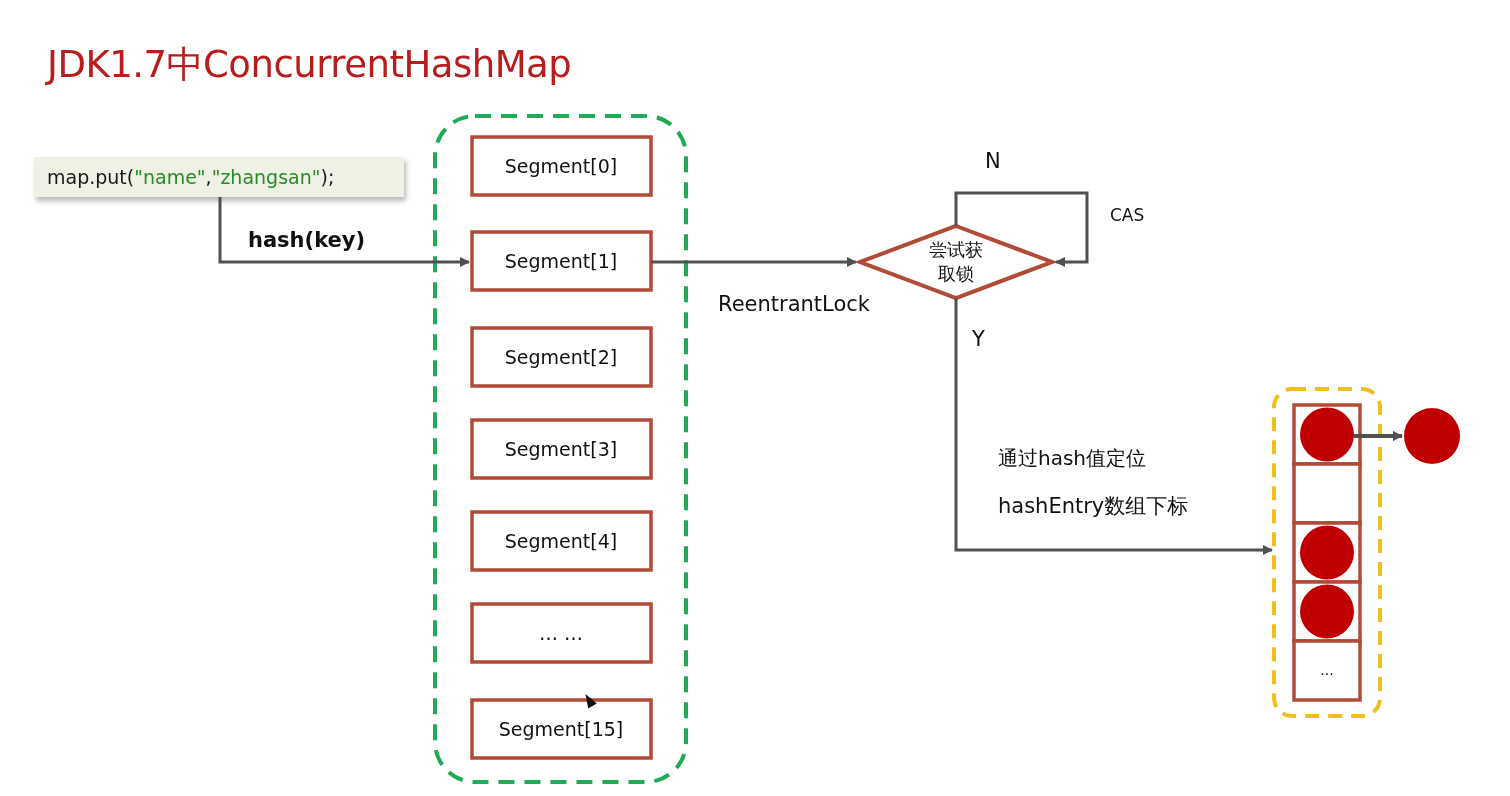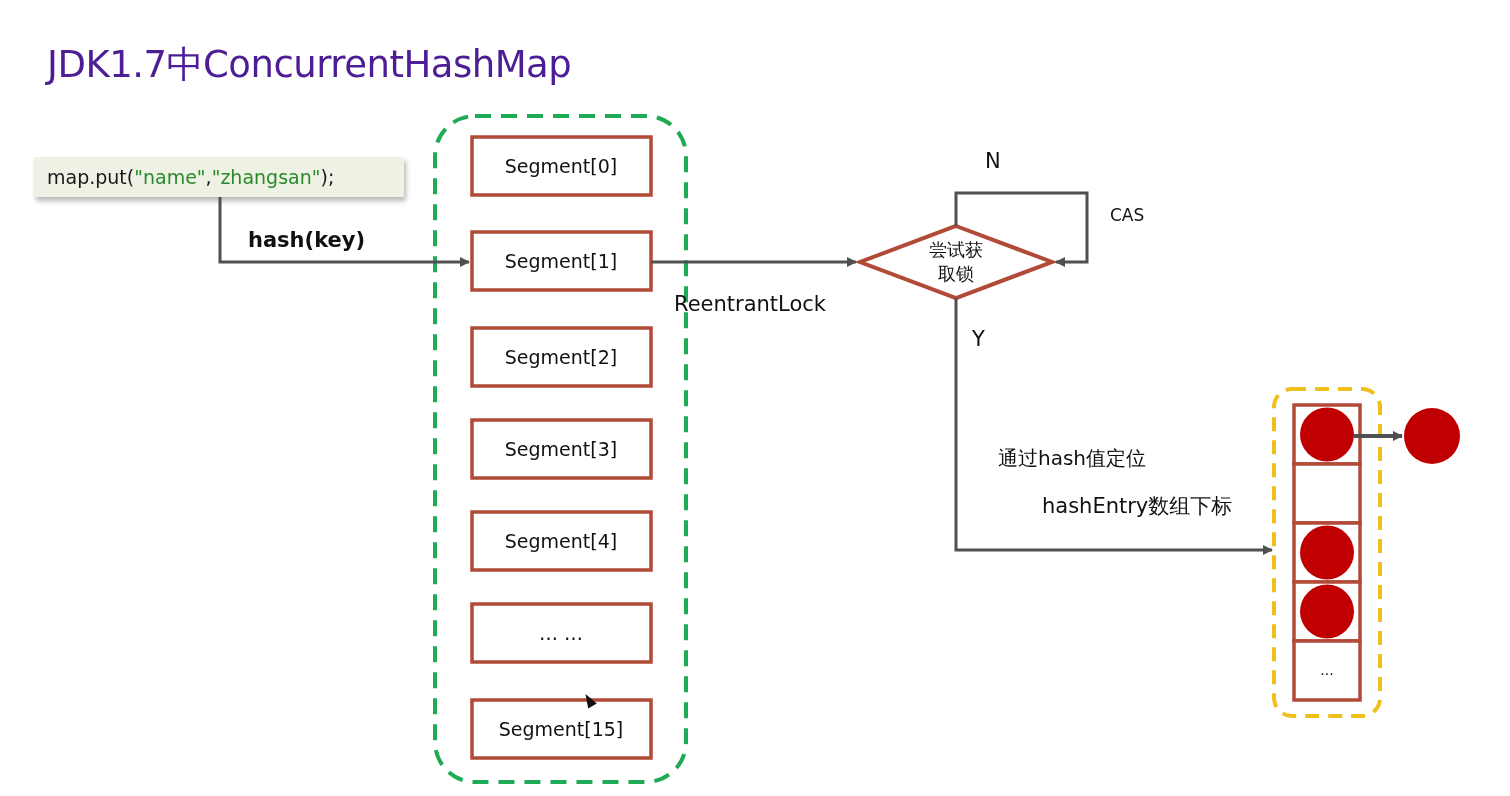--- a/index.html
+++ b/index.html
@@ -1,18 +1,18 @@
 <!DOCTYPE html>
 <html><head>
 <meta charset="utf-8">
 <style>
   html, body { margin:0; padding:0; background:#ffffff; }
   body { width:1510px; height:796px; position:relative; overflow:hidden;
          font-family:"Liberation Sans","DejaVu Sans",sans-serif; }
-  #title { position:absolute; left:47px; top:40px; font-size:37px; color:#4c1d95;
+  #title { position:absolute; left:47px; top:40px; font-size:37px; color:#b91c1c;
            font-family:"DejaVu Sans",sans-serif; letter-spacing:-0.5px; white-space:nowrap; }
   #code-box { position:absolute; left:34px; top:157px; width:370px; height:40px;
               background:#eef2e4; box-shadow:2px 4px 5px rgba(0,0,0,0.28);
               font-size:19px; line-height:40px; padding-left:13px; box-sizing:border-box;
               color:#1a1a1a; font-family:"DejaVu Sans",sans-serif; white-space:nowrap; }
   .str { color:#2a8a2a; }
   svg#diagram { position:absolute; left:0; top:0; }
   .lbl { position:absolute; font-family:"DejaVu Sans",sans-serif; color:#111; white-space:nowrap; }
   .seg-text { font-family:"DejaVu Sans",sans-serif; font-size:19px; fill:#111; }
   .cursor { position:absolute; left:584px; top:693px; width:0; height:0;
@@ -74,20 +74,20 @@
       <circle cx="1327" cy="611.5" r="27" fill="#c00000"></circle>
       <rect x="1294" y="641" width="66" height="59" fill="#ffffff" stroke="#b24a38" stroke-width="3.5"></rect>
       <text x="1327" y="674.5" text-anchor="middle" font-size="14" font-family="DejaVu Sans, sans-serif" fill="#111">...</text>
     </g>
 
   <path d="M1354,436 L1402,436" fill="none" stroke="#505050" stroke-width="4" marker-end="url(#arrowhead)"></path>
   <circle cx="1432" cy="436" r="28" fill="#c00000"></circle>
 </svg>
 
 <div class="lbl" style="left:248px;top:228px;font-size:21px;font-weight:bold;">hash(key)</div>
-<div class="lbl" style="left:674px;top:292px;font-size:21px;">ReentrantLock</div>
+<div class="lbl" style="left:718px;top:292px;font-size:21px;">ReentrantLock</div>
 <div class="lbl" style="left:985px;top:149px;font-size:21px;">N</div>
 <div class="lbl" style="left:1110px;top:205px;font-size:17px;">CAS</div>
 <div class="lbl" style="left:972px;top:327px;font-size:21px;">Y</div>
 <div class="lbl" style="left:998px;top:445px;font-size:20px;">通过hash值定位</div>
-<div class="lbl" style="left:998px;top:492px;font-size:21px;margin-left:44px;">hashEntry数组下标</div>
+<div class="lbl" style="left:998px;top:492px;font-size:21px;">hashEntry数组下标</div>
 
 <div class="cursor"></div>
 
 </body></html>

